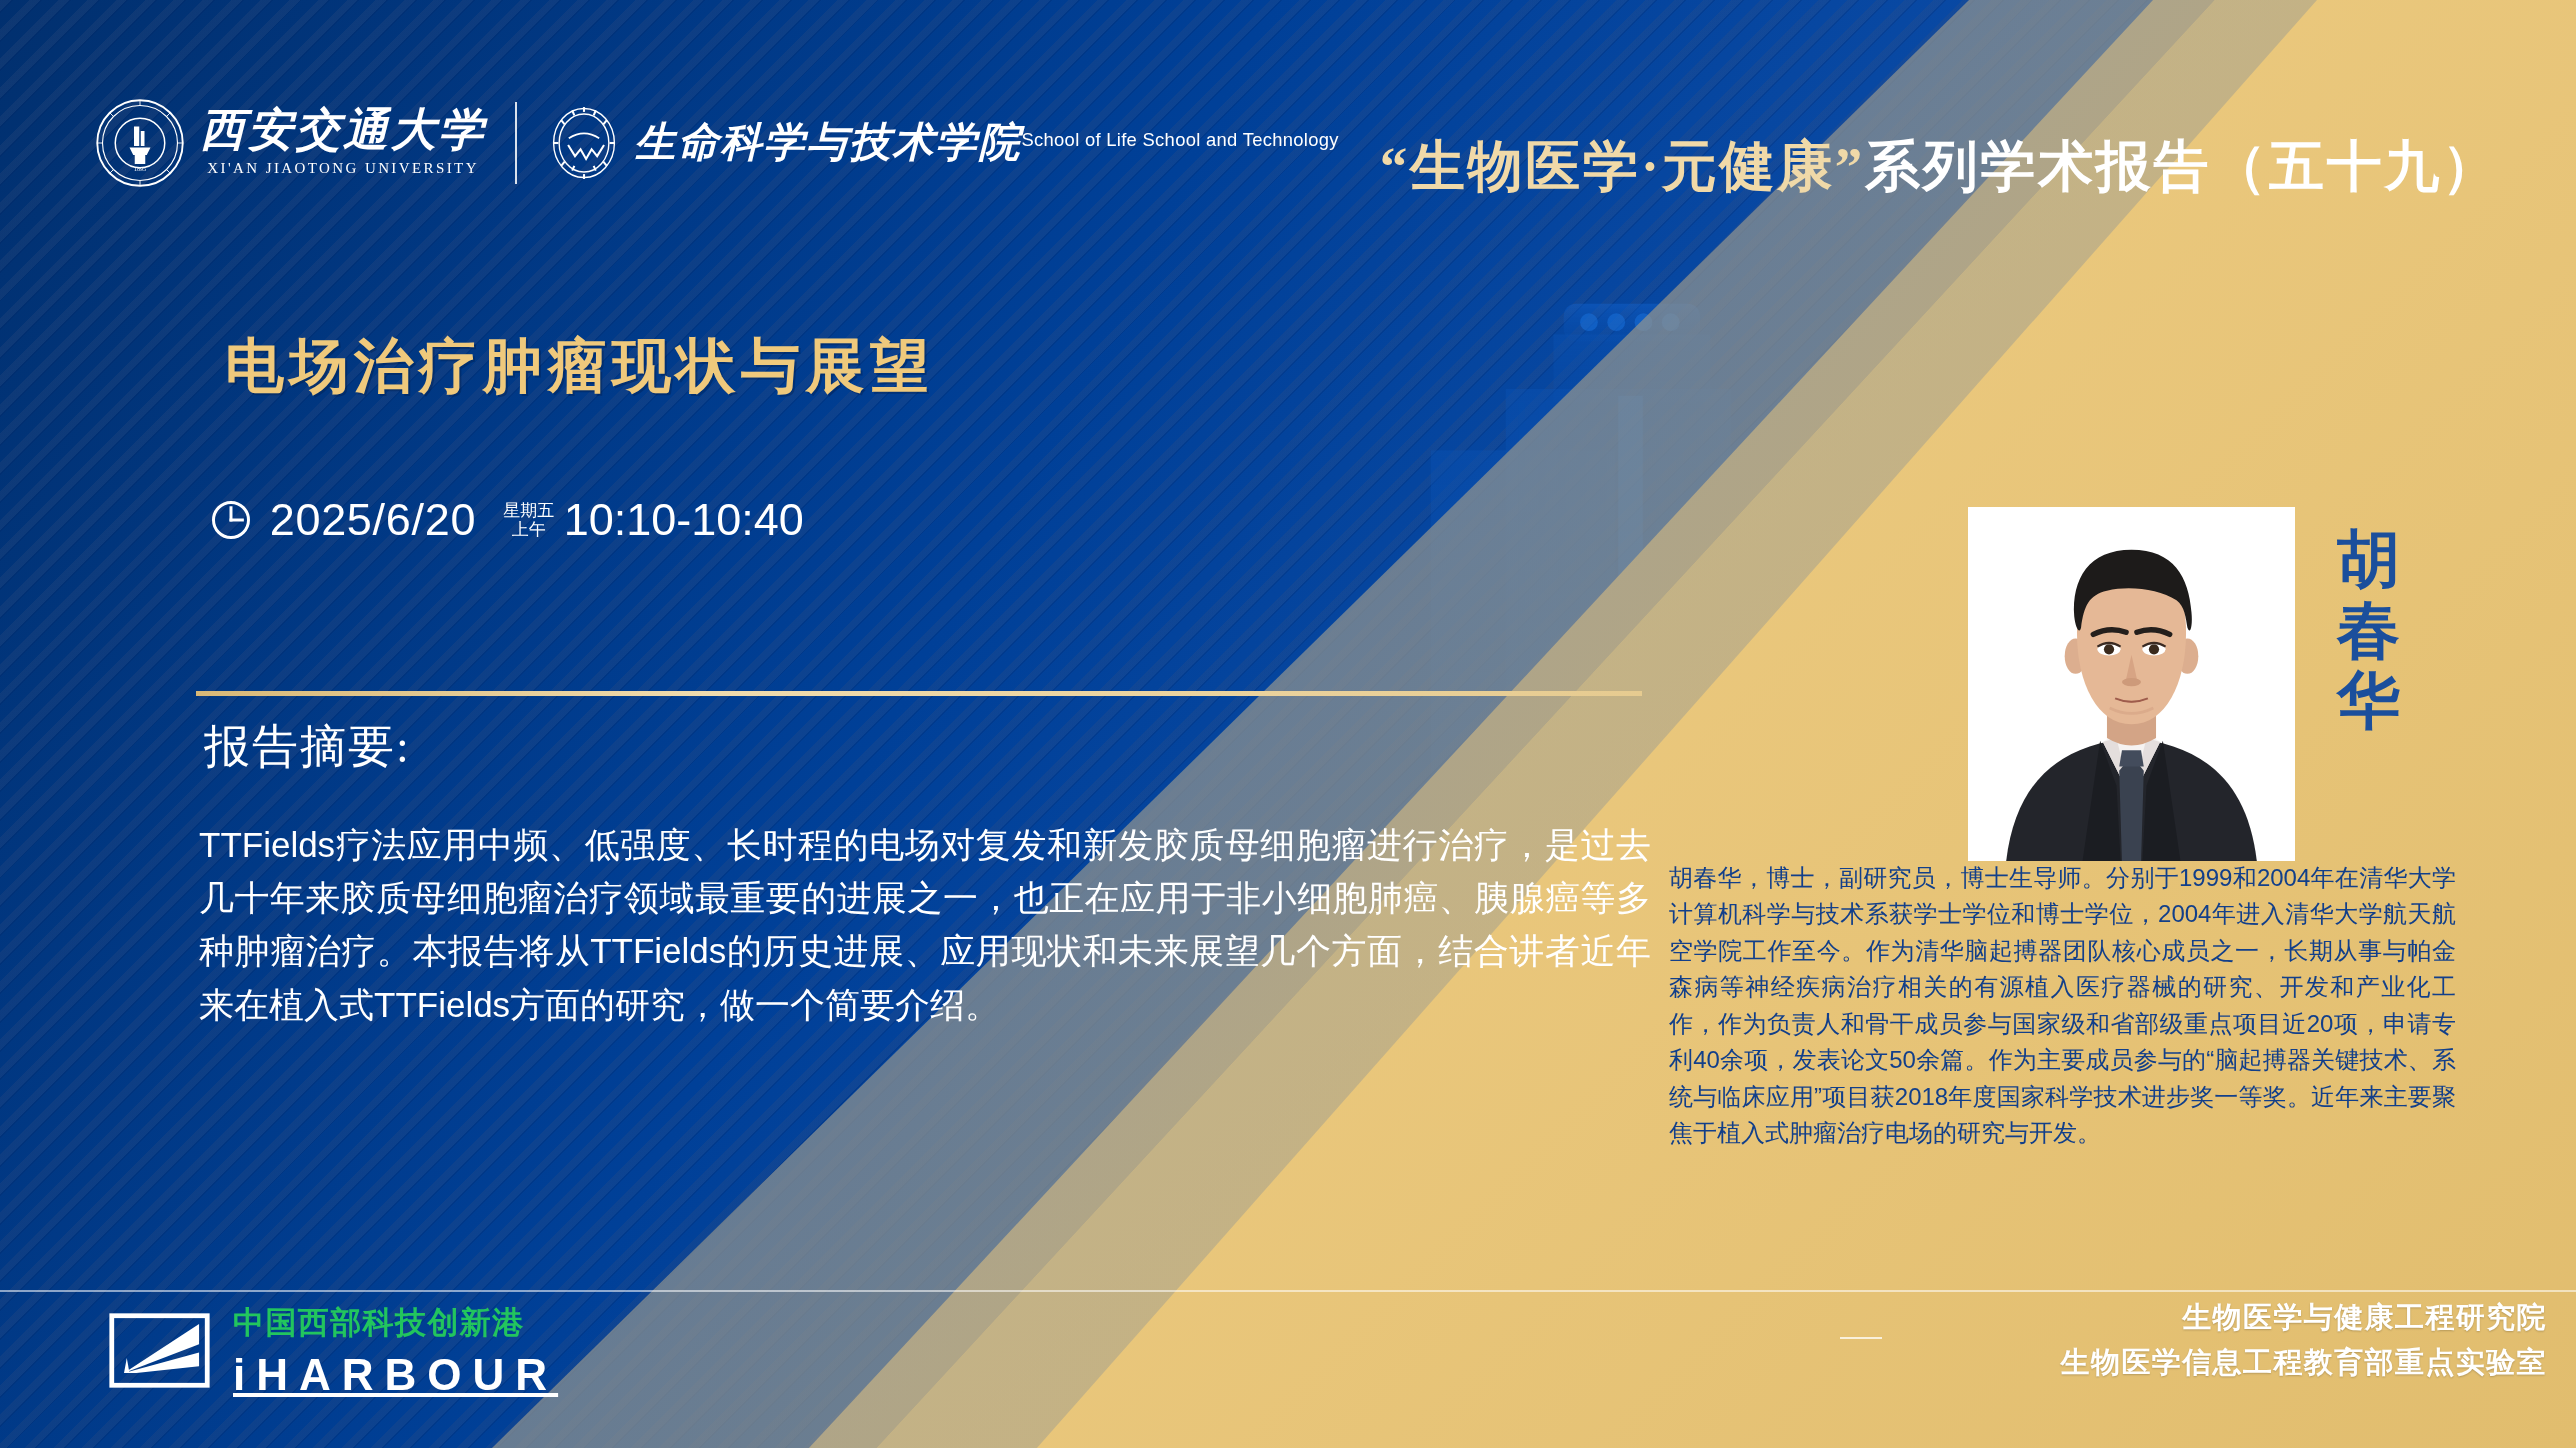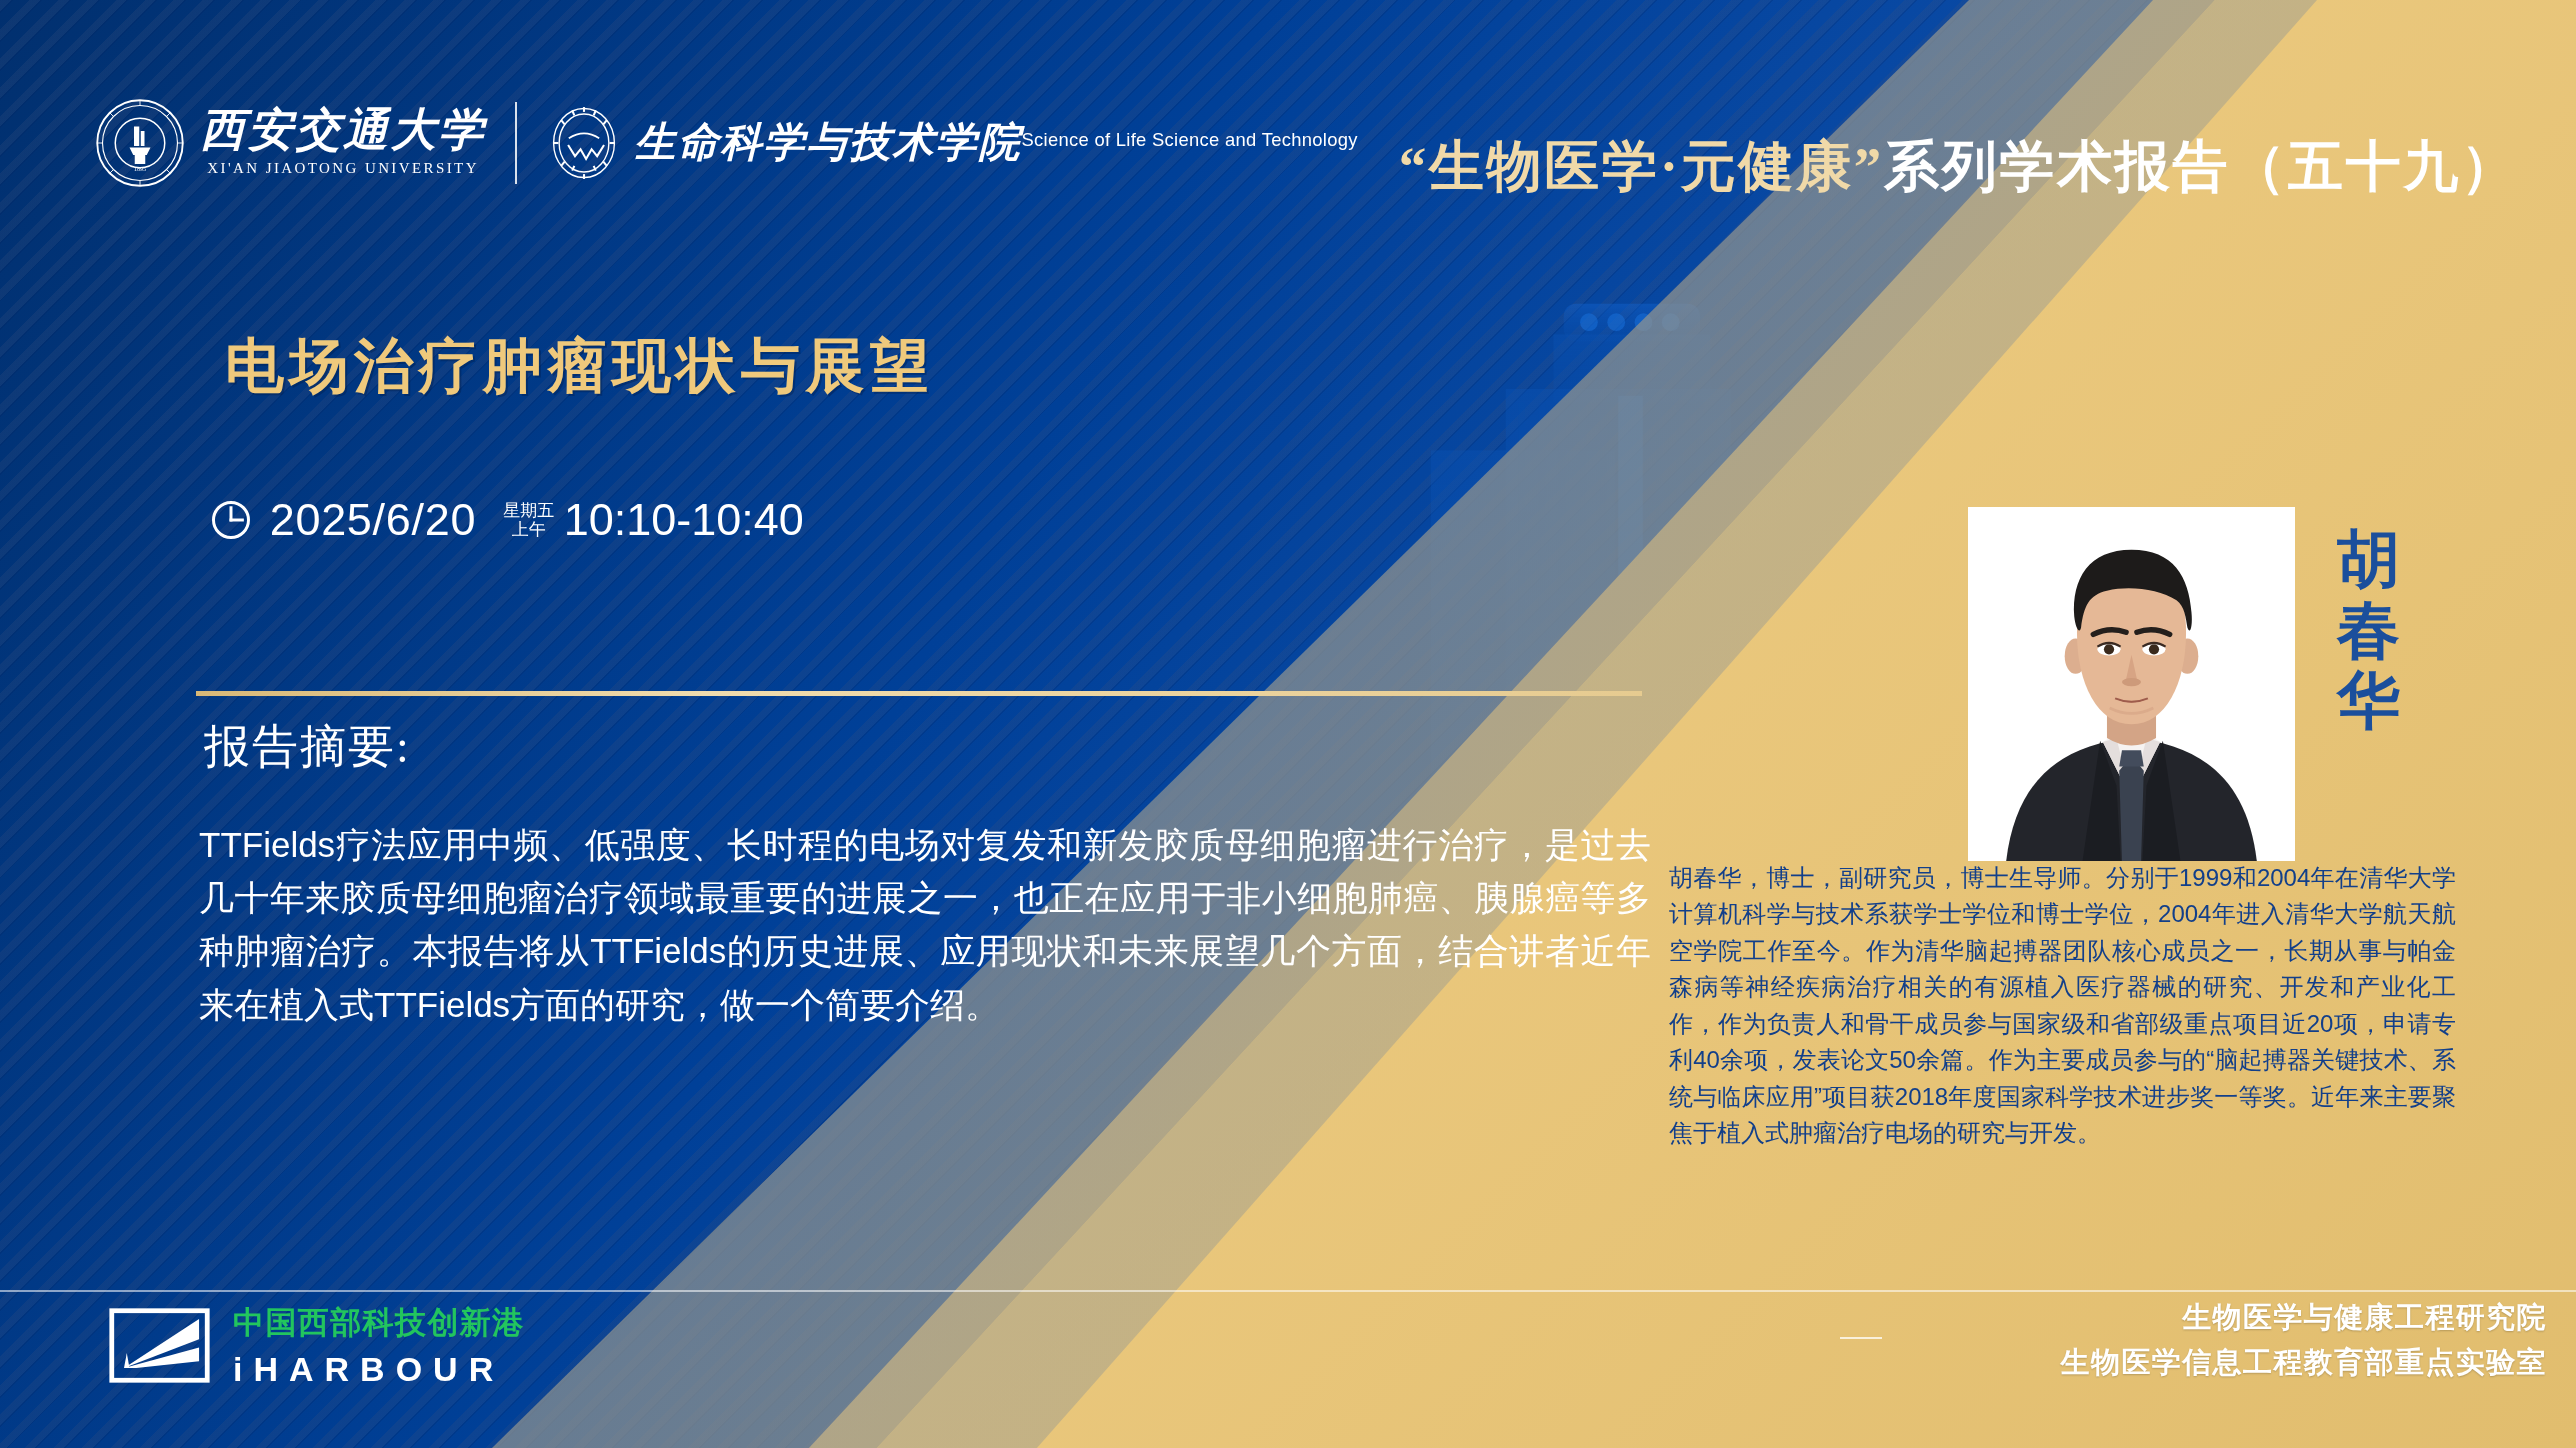--- a/index.html
+++ b/index.html
@@ -308,25 +308,26 @@
   }
   .ih-cn {
     color: #22c55e;
     font-size: 31px;
     font-weight: bold;
     letter-spacing: 1.4px;
     font-family: "Liberation Sans", sans-serif;
   }
   .ih-en {
     color: #ffffff;
-    font-size: 34px;
+    font-size: 44px;
     font-weight: bold;
     letter-spacing: 11px;
     margin-top: 5.5px;
     font-family: "Liberation Sans", sans-serif;
+    text-decoration: underline;
   }
 
   .org-block {
     position: absolute;
     right: 29px;
     top: 1295px;
     text-align: right;
     color: #ffffff;
     font-family: "Liberation Serif", "DejaVu Serif", serif;
   }
@@ -476,21 +477,21 @@
           <line x1="72" y1="95" x2="69" y2="88"></line>
           <line x1="72" y1="8" x2="69" y2="15"></line>
           <line x1="38" y1="95" x2="41" y2="88"></line>
         </g>
         <path d="M33 48 q22 -14 44 0" fill="none" stroke="#fff" stroke-width="2.5"></path>
         <path d="M32 58 l10 16 l8 -10 l8 14 l8 -14 l8 10 l10 -16" fill="none" stroke="#fff" stroke-width="3"></path>
       </svg>
 
       <div class="logo-lst">
         <div class="cn">生命科学与技术学院</div>
-        <div class="en">Science of  Life Science and Technology</div>
+        <div class="en">School of  Life School and Technology</div>
       </div>
     </div>
 
     <div class="series-title">
       <span class="gold">“生物医学·元健康”</span><span class="white">系列学术报告（五十九）</span>
     </div>
   </div>
 
   <div class="talk-title">电场治疗肿瘤现状与展望</div>
 

